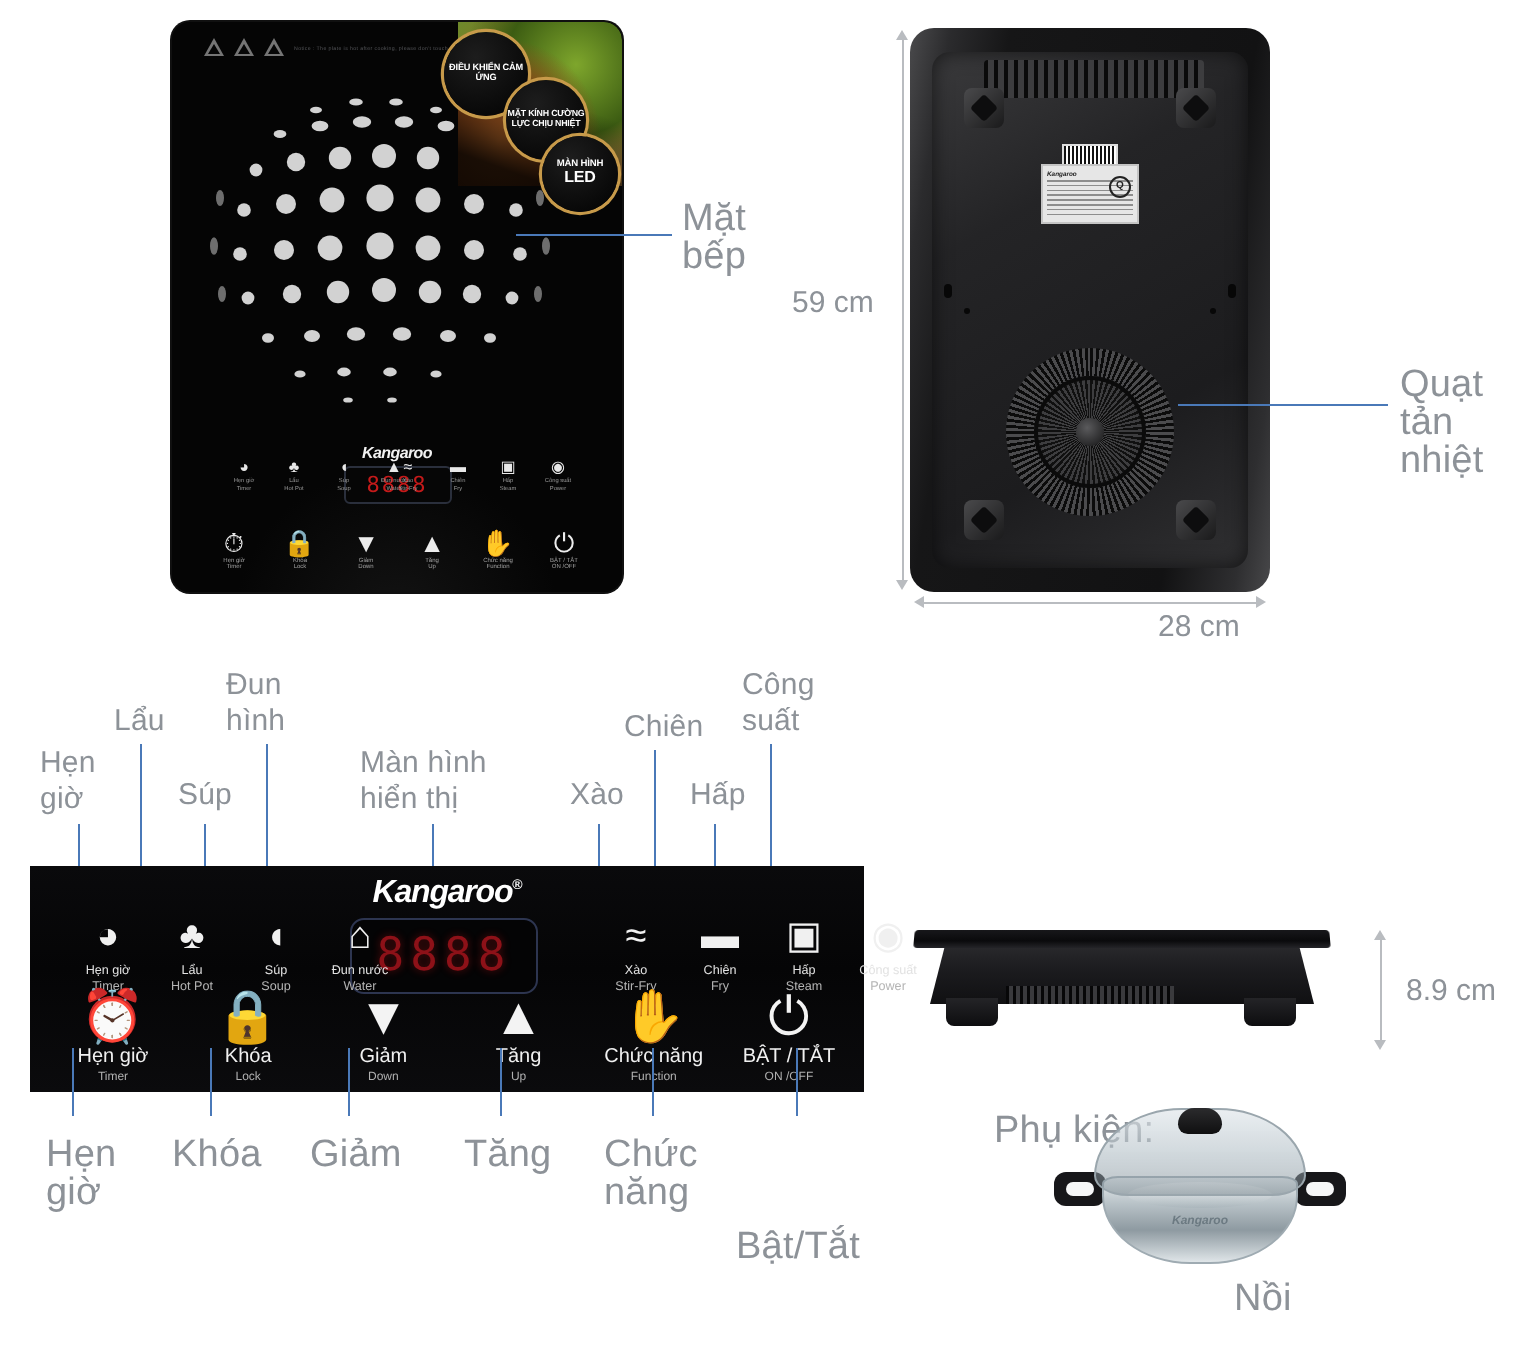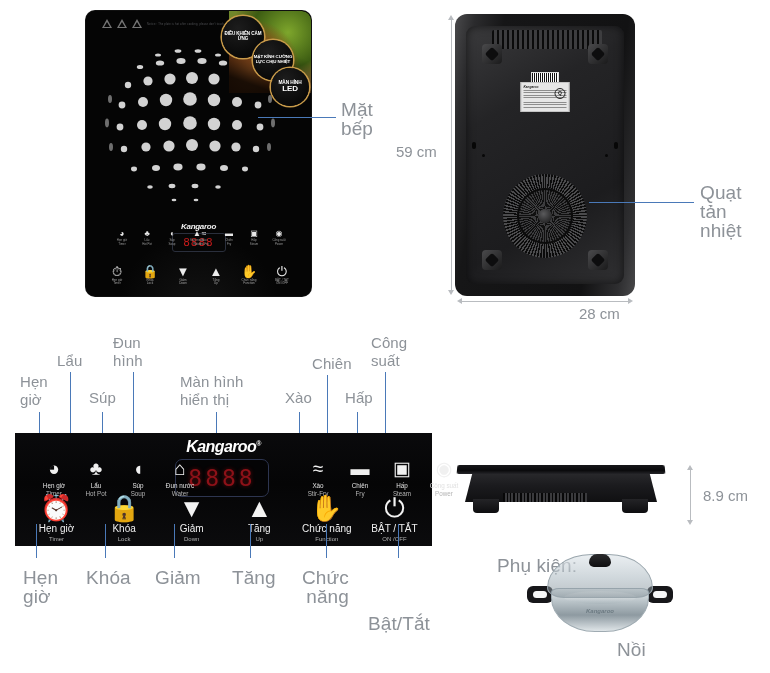--- a/index.html
+++ b/index.html
@@ -700,21 +700,21 @@
   <div class="leader v" style="left:174px; top:524px; height:34px;"></div>
   <div class="leader v" style="left:250px; top:524px; height:34px;"></div>
   <div class="leader v" style="left:326px; top:524px; height:34px;"></div>
   <div class="leader v" style="left:398px; top:524px; height:34px;"></div>
 
   <div class="callout big" style="left:23px;  top:568px;">Hẹn
 giờ</div>
   <div class="callout big" style="left:86px;  top:568px;">Khóa</div>
   <div class="callout big" style="left:155px; top:568px;">Giảm</div>
   <div class="callout big" style="left:232px; top:568px;">Tăng</div>
-  <div class="callout big" style="left:302px; top:568px;text-align:right;">Chức
+  <div class="callout big" style="left:302px; top:568px;">Chức
 năng</div>
   <div class="callout big" style="left:368px; top:568px;margin-top:46px;">Bật/Tắt</div>
 
   <div class="side-wrap">
     <div class="side-body"></div>
     <div class="side-top"></div>
     <div class="side-vent"></div>
     <div class="side-leg l"></div>
     <div class="side-leg r"></div>
   </div>

